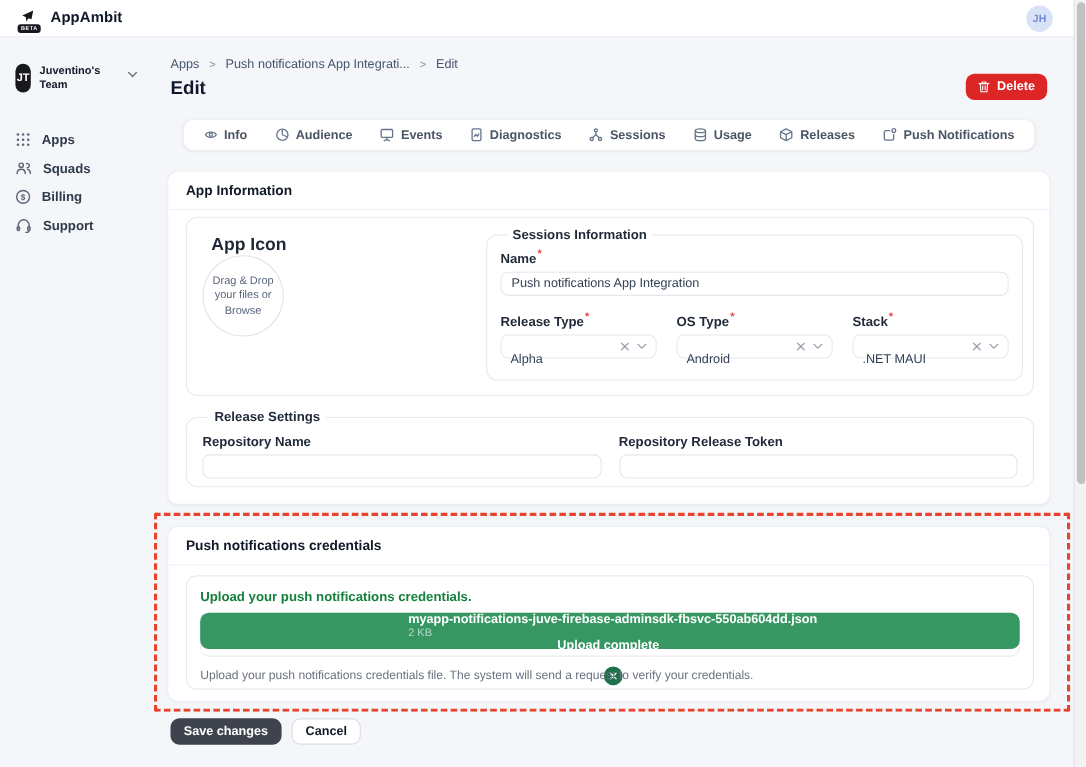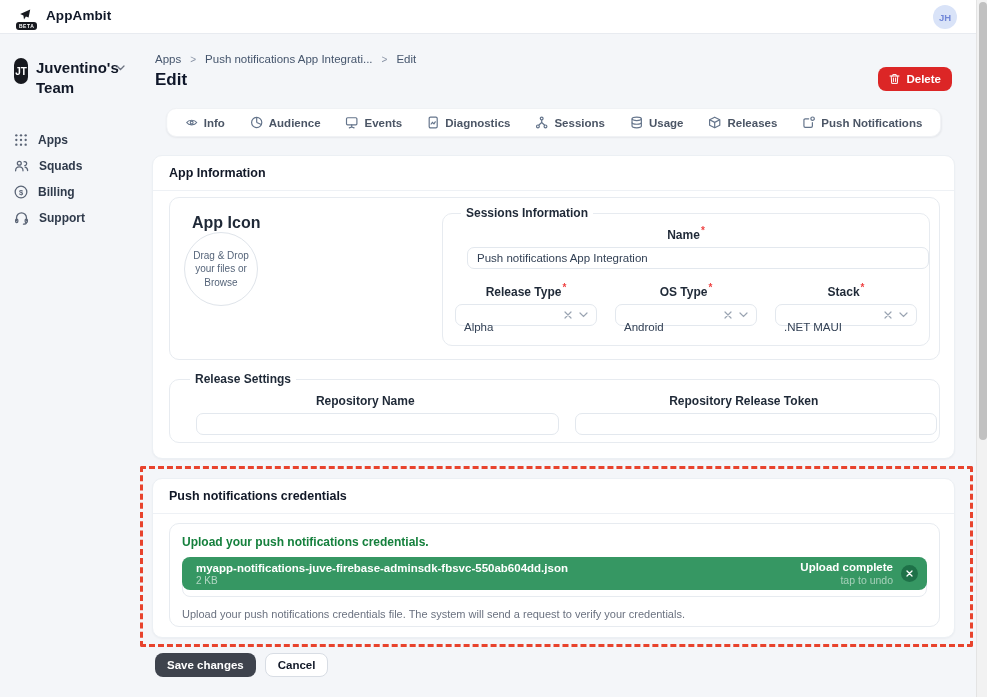--- a/index.html
+++ b/index.html
@@ -23,21 +23,21 @@
 
   
   .scrollbar-track { position:absolute; top:0; right:0; bottom:0; width:11px; background:#f2f2f2; border-left:1px solid #e4e4e4; z-index:10; }
   .scrollbar-thumb { position:absolute; top:2px; left:1.5px; width:8px; height:438px; background:#c1c1c1; border-radius:4px; }
 
   
   .sidebar { position:absolute; left:0; top:34px; bottom:0; width:150px; padding:24px 12px 0 14px; }
   .team-row { display:flex; align-items:flex-start; gap:8px; cursor:pointer; }
   .team-avatar { width:14px; height:26px; border-radius:7px; background:#17191f; color:#fff; font-size:10px; font-weight:bold;
     display:flex; align-items:center; justify-content:center; flex:0 0 auto; }
-  .team-name { font-size:15px; font-weight:bold; color:#111827; line-height:1.3; width:72px; }
+  .team-name { font-size:10px; font-weight:bold; color:#111827; line-height:1.3; width:72px; }
   .team-caret { margin-top:7px; flex:0 0 auto; }
   .nav { margin-top:30px; }
   .nav-item { display:flex; align-items:center; gap:10px; height:25px; margin-bottom:1px; font-size:12px; font-weight:bold;
     color:#2f3a4b; cursor:pointer; border-radius:6px; }
   .nav-item svg { flex:0 0 auto; }
 
   
   .main { position:absolute; left:152px; top:34px; width:803px; height:663px; }
 
   .breadcrumb { position:absolute; top:19px; left:3px; font-size:11.5px; color:#45556c; display:flex; gap:9px; align-items:center; }
@@ -58,24 +58,24 @@
 
   .card-appinfo { top:121px; height:304px; }
   .inner-box { position:absolute; left:16px; top:41px; width:771px; height:163px; border:1px solid #e7ebf0; border-radius:10px; }
   .appicon-label { position:absolute; left:22px; top:16px; font-size:16px; font-weight:bold; color:#1f2937; }
   .dropzone-circle { position:absolute; left:14px; top:34px; width:74px; height:74px; border-radius:50%; border:1px solid #dfe4ea;
     display:flex; align-items:center; justify-content:center; text-align:center; font-size:10px; color:#56657a; line-height:1.35; cursor:pointer; }
 
   fieldset { border:1px solid #e7ebf0; border-radius:10px; }
   legend { font-size:12px; font-weight:bold; color:#1f2937; padding:0 5px; margin-left:6px; }
   .fs-platform { position:absolute; left:272px; top:8px; width:488px; height:140px; padding:2px 12px 0; }
-  .field-label { font-size:12px; font-weight:bold; color:#1f2937; margin:6px 0 5px;text-align:center; }
+  .field-label { font-size:12px; font-weight:bold; color:#1f2937; margin:6px 0 5px; }
   .req { color:#ef4444; font-size:10px; vertical-align:super; line-height:0; margin-left:1px; }
   .text-input { width:100%; height:22px; border:1px solid #e3e8ee; border-radius:7px; padding:0 9px; font-size:11.5px;
-    color:#334155; font-family:inherit; background:#fff; outline:none;margin-left:12px; }
+    color:#334155; font-family:inherit; background:#fff; outline:none; }
   .select-row { display:flex; gap:18px; margin-top:10px; }
   .select-col { flex:1; min-width:0; }
   .select-box { height:22px; border:1px solid #e3e8ee; border-radius:7px; display:flex; align-items:center; padding:0 8px;
     font-size:11.5px; color:#334155; background:#fff; cursor:pointer; }
   .select-value { flex:1; overflow:hidden; text-overflow:ellipsis; white-space:nowrap;margin-top:24px; }
   .select-icons { display:flex; align-items:center; gap:7px; }
 
   .fs-release { position:absolute; left:16px; top:216px; width:771px; height:71px; padding:2px 14px 0; }
   .rs-row { display:flex; gap:16px; }
   .rs-col { flex:1; }
@@ -83,21 +83,21 @@
   
   .dashed-highlight { position:absolute; left:140px; top:466px; width:833px; height:181px; border:3px dashed #e8432d;
     border-radius:2px; pointer-events:none; z-index:5; }
 
   
   .card-push { top:444px; height:160px; }
   .push-inner { position:absolute; left:16px; top:44px; width:771px; height:104px; border:1px solid #e7ebf0; border-radius:10px; padding:11px 12px; }
   .upload-label { font-size:12px; font-weight:bold; color:#15803d; }
   .uploader { margin-top:8px; border:1px solid #e7ebf0; border-radius:8px; padding-bottom:6px; background:#fff; }
   .file-bar { margin:-1px -1px 0; background:#369763; border-radius:8px; height:33px; display:flex; align-items:center;
-    padding:0 9px 0 14px; color:#fff; }
+    padding:0 9px 0 14px; color:#fff;flex-direction:column; }
   .file-meta { flex:1; min-width:0; }
   .file-name { font-size:11.5px; font-weight:bold; white-space:nowrap; overflow:hidden; text-overflow:ellipsis; }
   .file-size { font-size:10px; color:rgba(255,255,255,.62); margin-top:1px; }
   .file-status { text-align:right; margin-right:8px; }
   .status-main { font-size:11.5px; font-weight:bold; }
   .status-hint { font-size:10.5px; color:rgba(255,255,255,.55); margin-top:1px; }
   .remove-file { width:17px; height:17px; border-radius:50%; background:#1e7148; border:none; display:flex; align-items:center;
     justify-content:center; cursor:pointer; flex:0 0 auto; }
   .helper-text { margin-top:11px; font-size:11px; color:#6b7280; }
 

